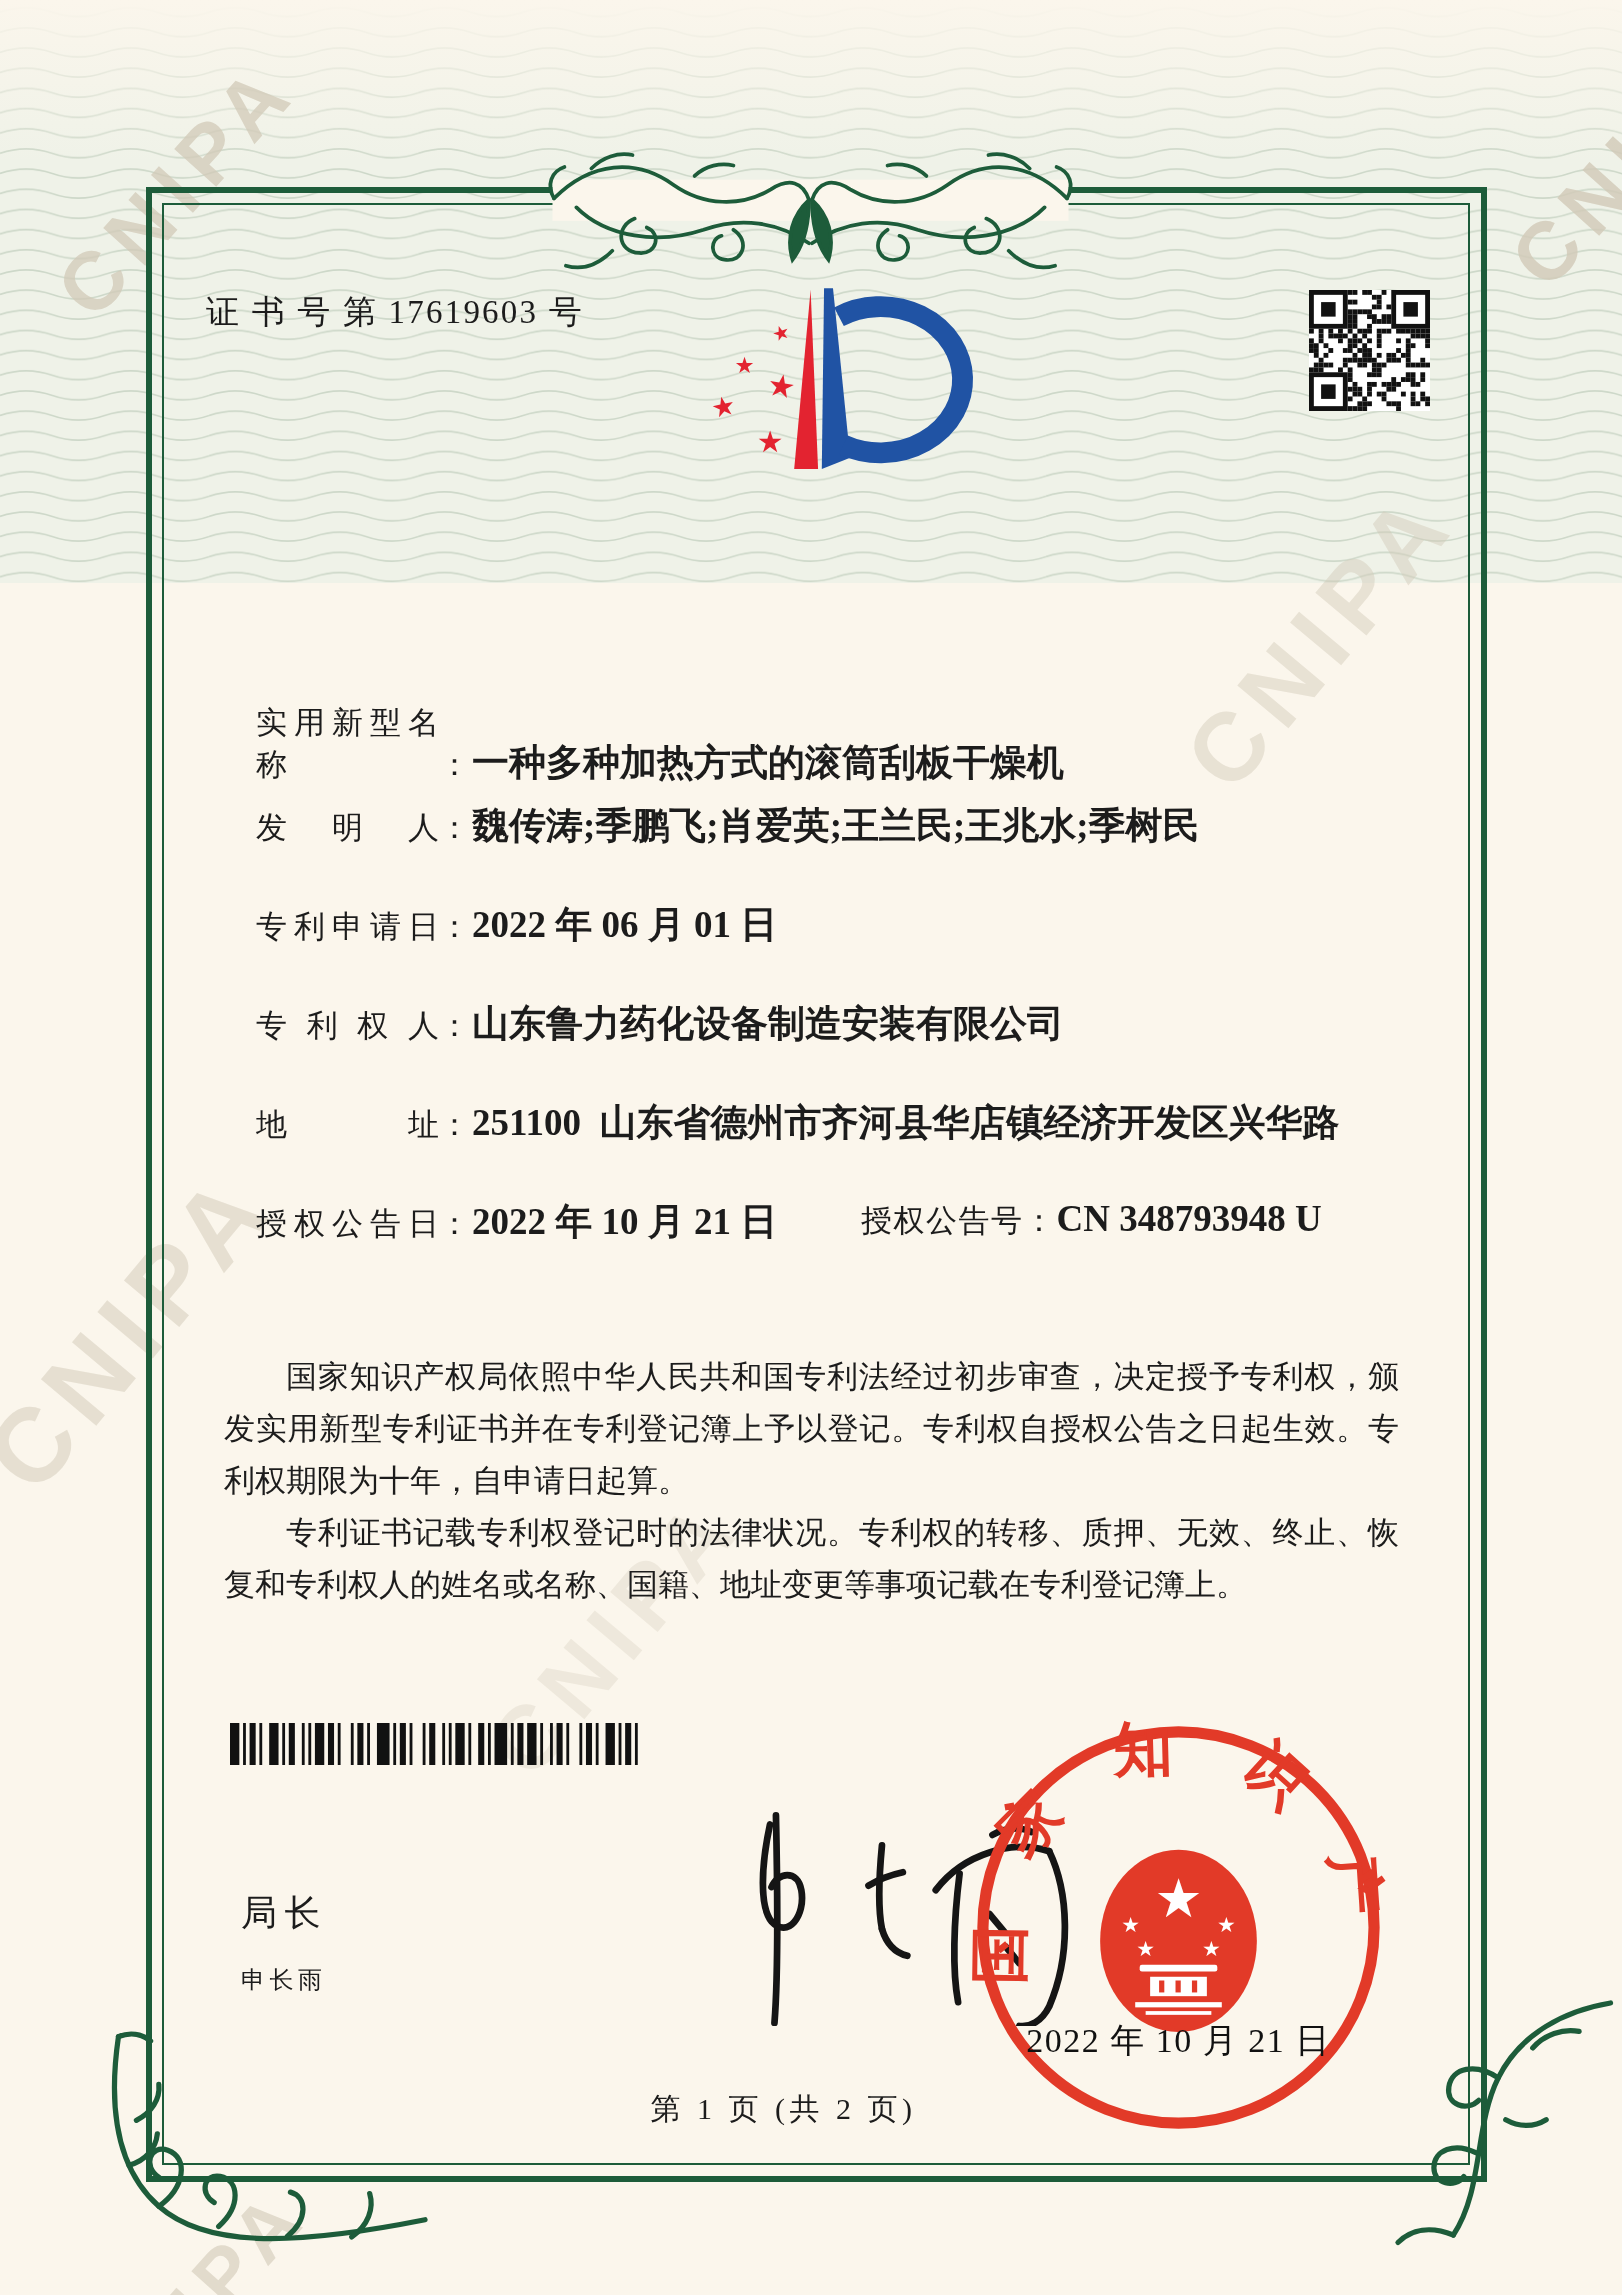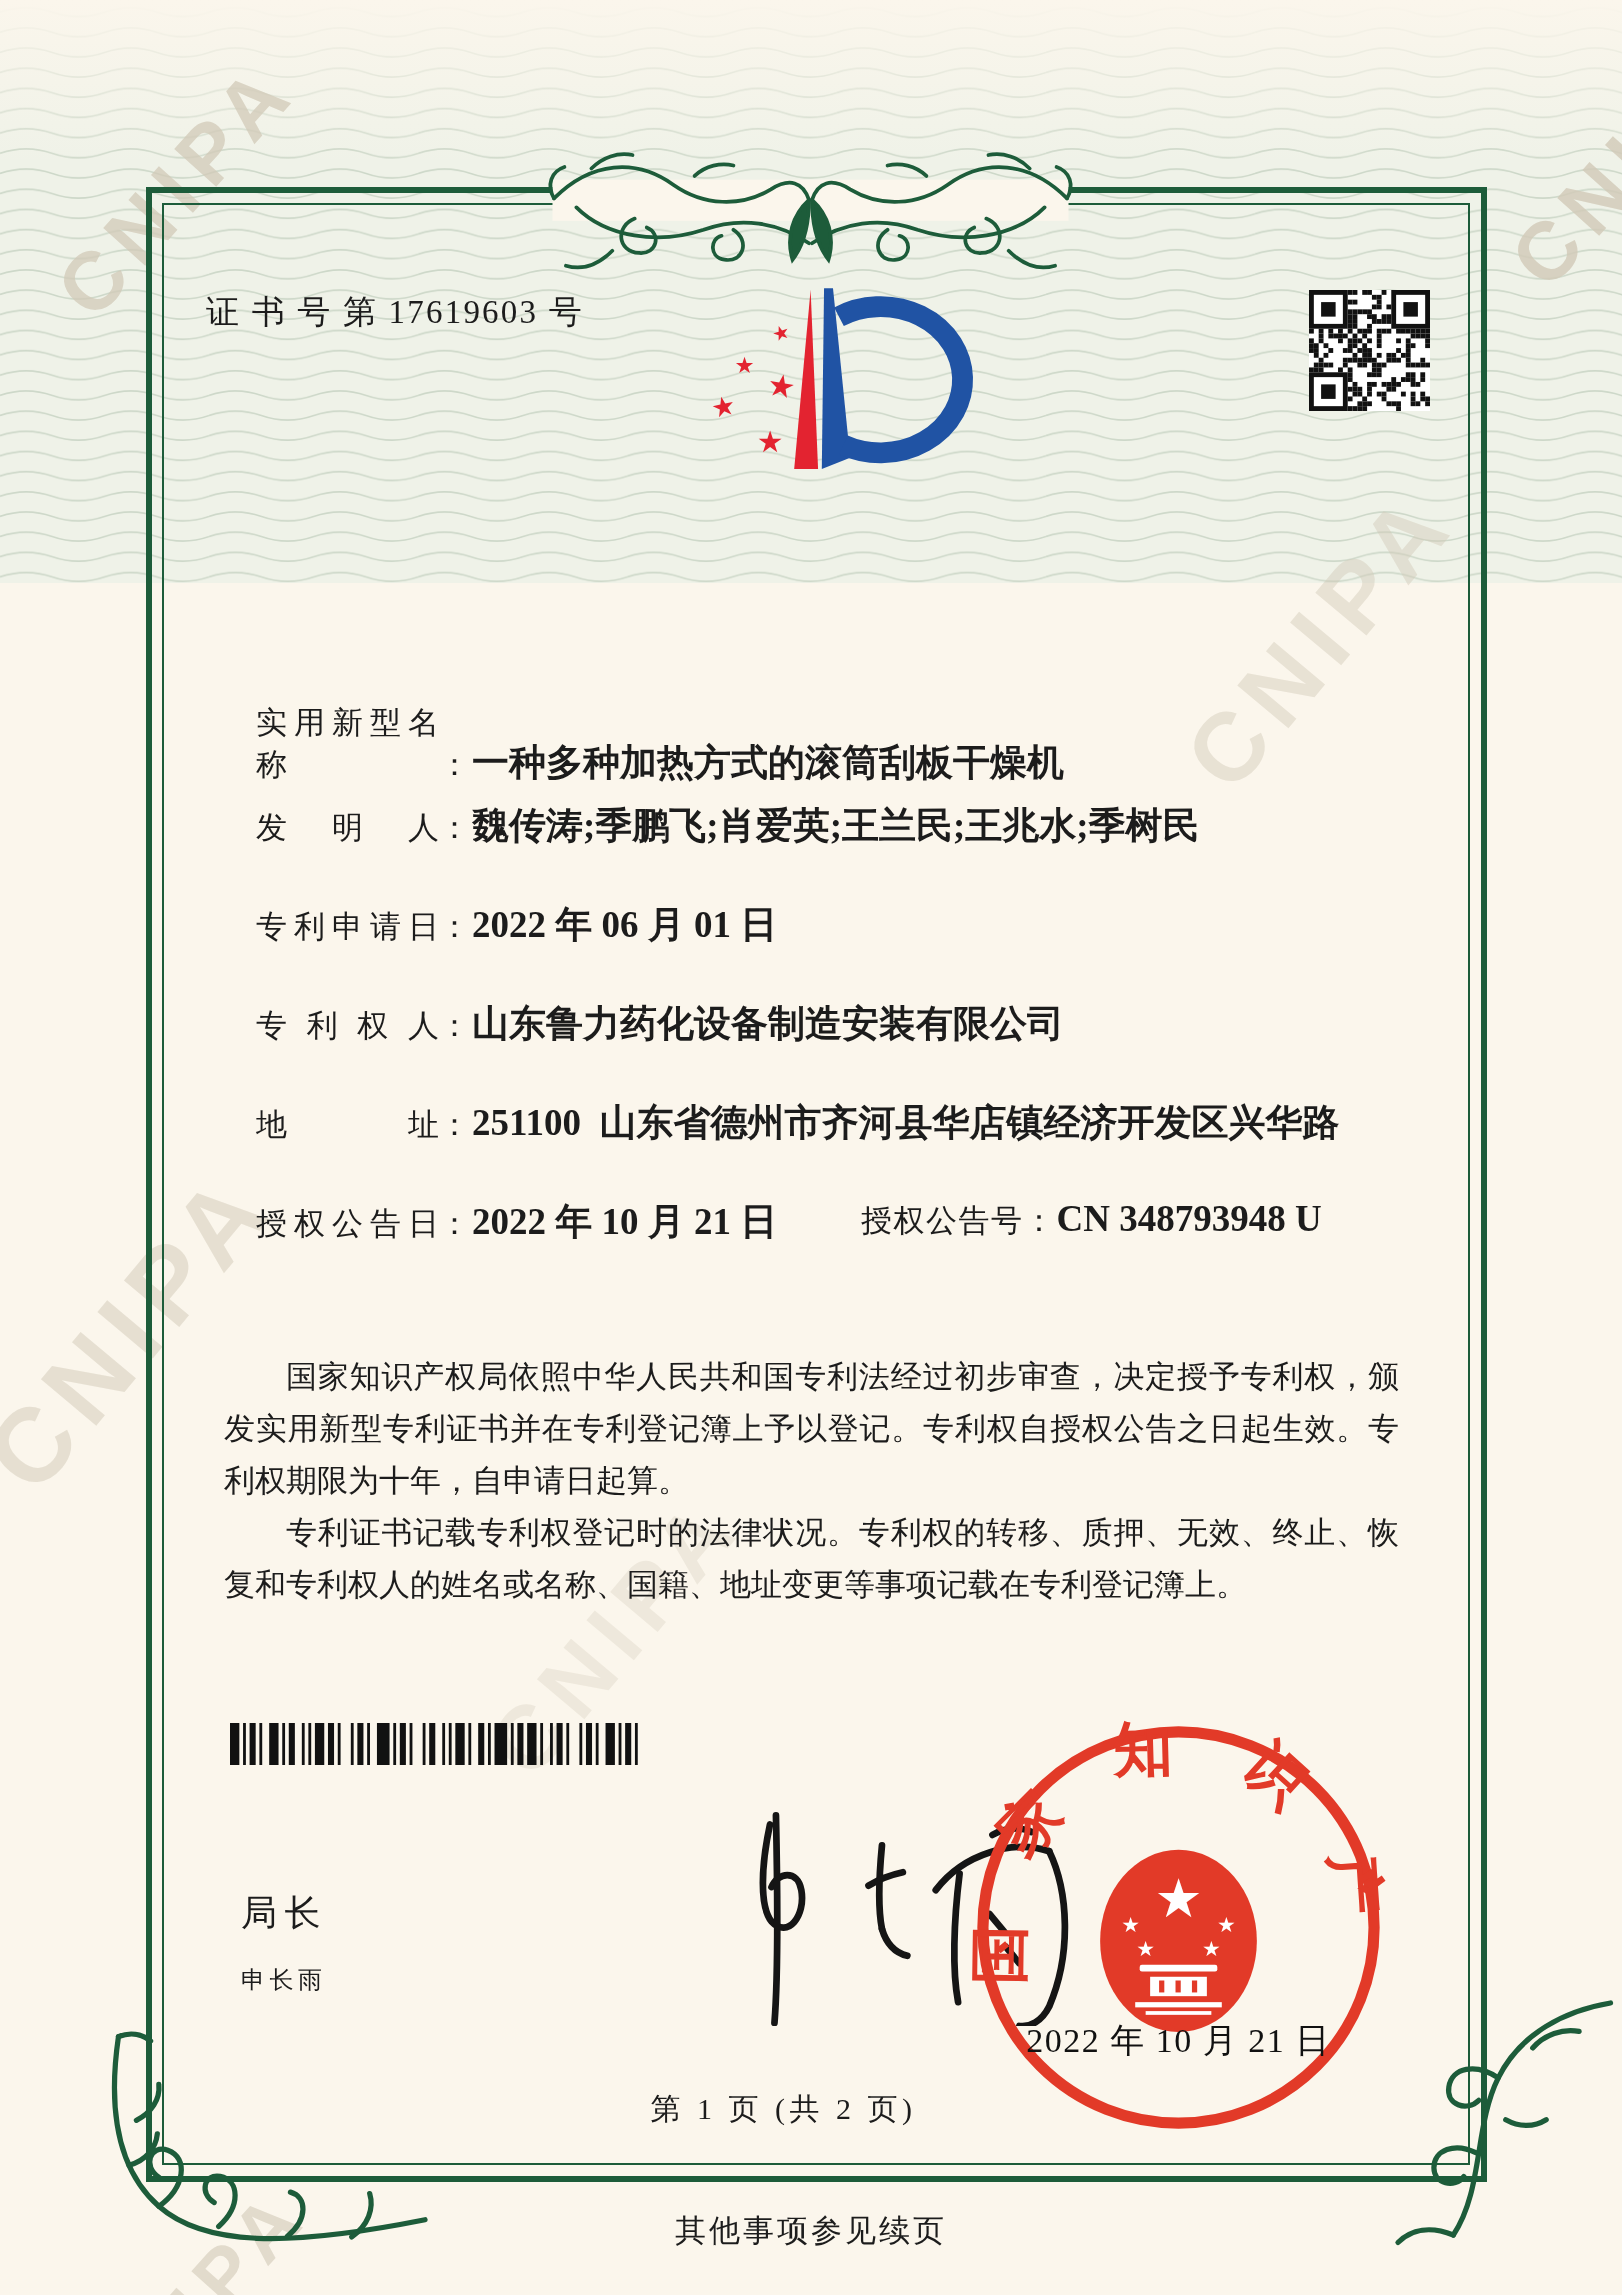--- a/index.html
+++ b/index.html
@@ -469,16 +469,15 @@
         <rect x="278" y="353" width="7" height="16" fill="#e23a28"></rect>
         <rect x="300" y="353" width="7" height="16" fill="#e23a28"></rect>
         <rect x="224" y="382" width="116" height="7" fill="#ffffff"></rect>
         <rect x="238" y="394" width="88" height="5" fill="#ffffff"></rect>
       </g>
     </svg>
   </div>
   <div class="seal-date">2022 年 10 月 21 日</div>
 
   <div class="page-footer">第 1 页 (共 2 页)</div>
-  <div class="note">其他事项参见续页</div>
 
 </div>
 
 
 </body></html>

